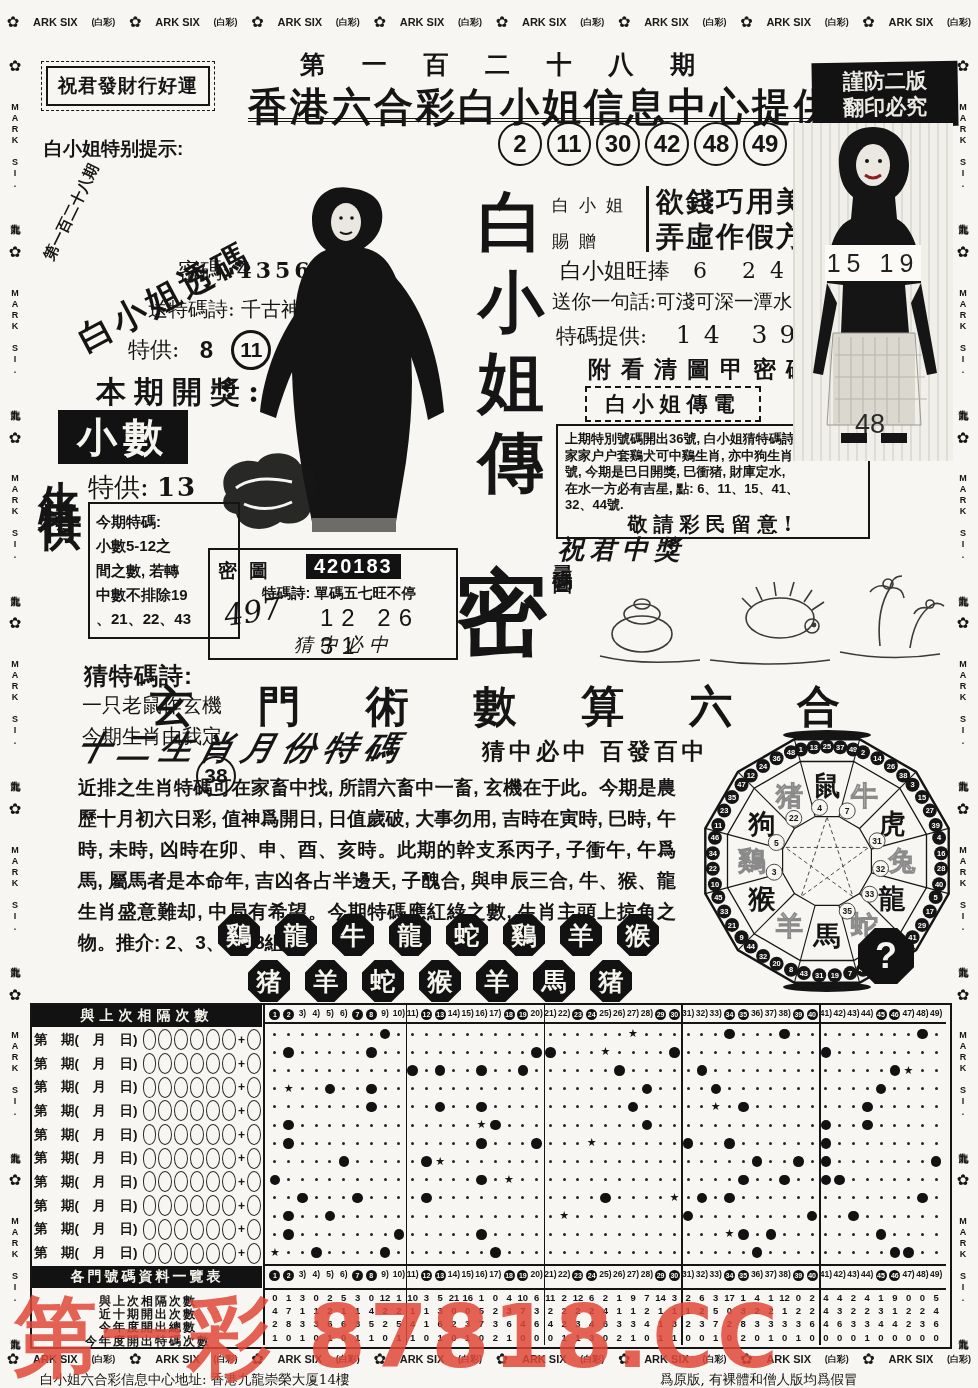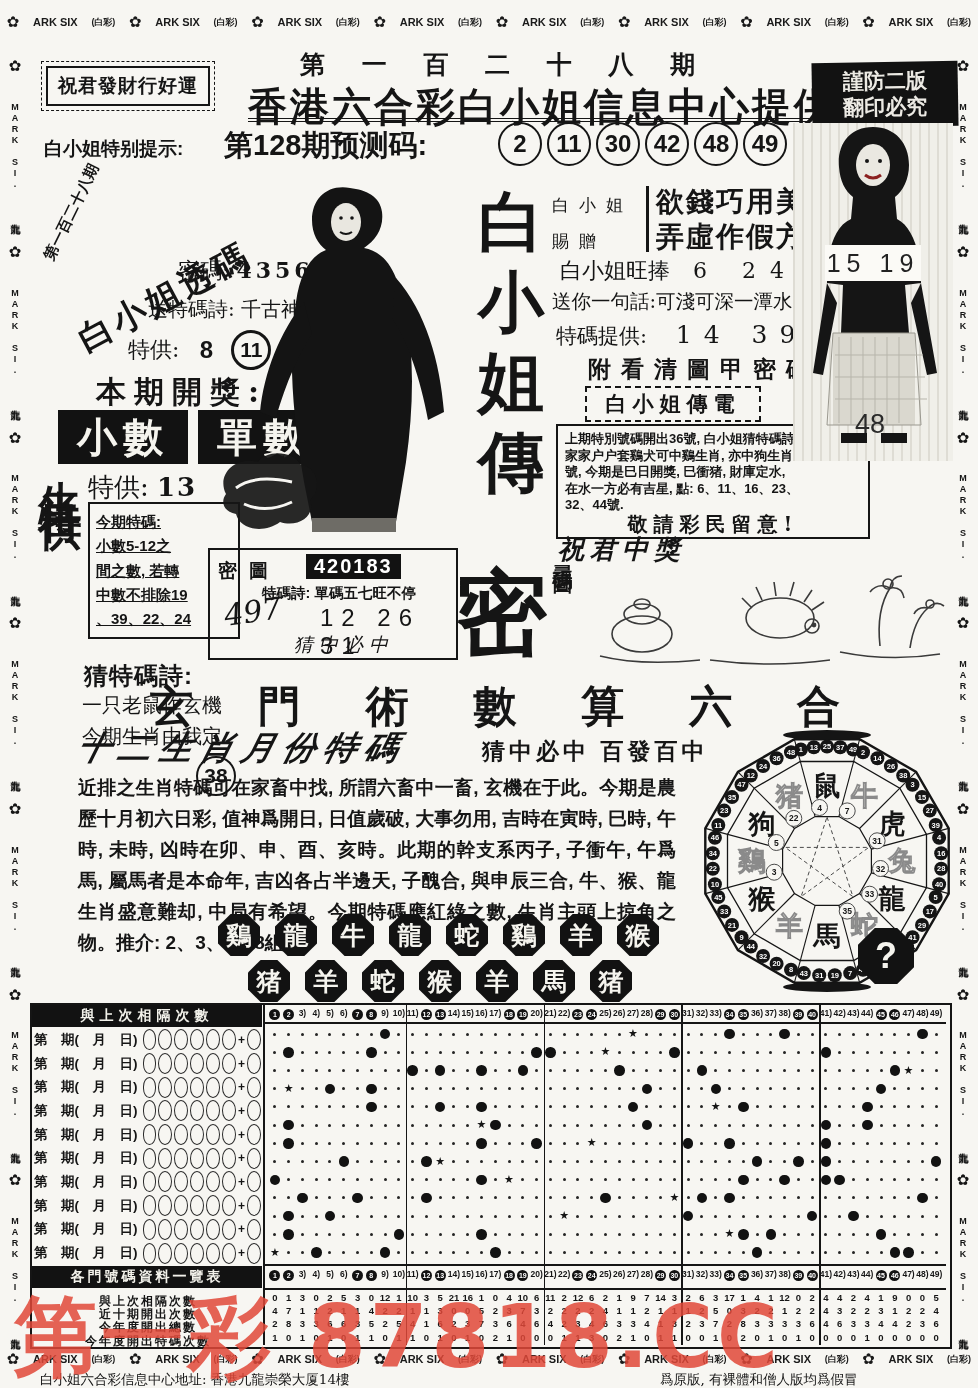--- a/index.html
+++ b/index.html
@@ -24,21 +24,21 @@
         line-height:1.25;padding:6px 8px;transform:rotate(-1deg);}
   
   .c40{display:inline-flex;width:40px;height:40px;border:2.5px solid #151515;border-radius:50%;
        align-items:center;justify-content:center;font-size:24px;font-weight:bold;}
   .c30{display:inline-flex;width:34px;height:34px;border:3px solid #151515;border-radius:50%;
        align-items:center;justify-content:center;font-size:21px;font-weight:bold;}
   .num30{display:inline-flex;width:34px;height:34px;align-items:center;justify-content:center;
        font-size:24px;font-weight:bold;}
   .blackbox{background:#121212;color:#f5f4ee;font-weight:bold;font-size:40px;display:flex;
        align-items:center;justify-content:center;letter-spacing:6px;}
-  .notebox{border:2px solid #151515;padding:6px 6px;font-size:15px;font-weight:bold;line-height:1.62;text-decoration:underline;}
+  .notebox{border:2px solid #151515;padding:6px 6px;font-size:15px;font-weight:bold;line-height:1.62;}
   .octa{display:inline-flex;width:42px;height:42px;background:#121212;color:#f5f4ee;font-weight:bold;
        font-size:25px;align-items:center;justify-content:center;
        clip-path:polygon(30% 0,70% 0,100% 30%,100% 70%,70% 100%,30% 100%,0 70%,0 30%);}
   .oc{display:inline-block;width:16px;height:19px;border:1.6px solid #2a2a2a;border-radius:50%;margin:0 1px;}
   .rowlab{font-size:13.5px;font-weight:bold;white-space:pre;margin-right:4px;}
   .bar{background:#121212;color:#f2f1ea;font-weight:bold;display:flex;align-items:center;
        justify-content:center;}
   .gh{position:absolute;font-size:8.5px;font-weight:bold;text-align:center;}
   .ghb{position:absolute;background:#121212;color:#fff;border-radius:50%;width:11px;height:11px;
        font-size:7px;font-weight:bold;text-align:center;line-height:11px;}
@@ -164,21 +164,20 @@
   <div class="abs ser b" style="left:300px;top:48px;font-size:25px;letter-spacing:14px;">第 一 百 二 十 八 期</div>
   <div class="abs luck" style="left:46px;top:66px;">祝君發財行好運</div>
   <div class="abs b" style="left:248px;top:80px;font-size:39px;letter-spacing:3px;">香港六合彩白小姐信息中心提供</div>
   <div class="abs" style="left:248px;top:118px;width:562px;border-bottom:4px double #151515;"></div>
   <div class="abs warn" style="left:812px;top:62px;width:130px;">
     <div>謹防二版</div>
     <div>翻印必究</div>
   </div>
 
   <div class="abs b" style="left:44px;top:136px;font-size:19px;">白小姐特别提示:</div>
-  <div class="abs b" style="left:224px;top:126px;font-size:29px;">第128期预测码:</div>
   <div id="pnums" class="abs" style="left:498px;top:122px;display:flex;gap:5px;align-items:center;">
       <span class="c40">2</span>
       <span class="c40">11</span>
       <span class="c40">30</span>
       <span class="c40">42</span>
       <span class="c40">48</span>
       <span class="c40">49</span>
       <span class="b" style="font-size: 32px; margin: 0px 2px;">+</span>
       <span class="c40">36</span>
     </div>
@@ -202,31 +201,30 @@
     <span class="ser" style="font-size:22px;">特供:</span>
     <span id="tegong-nums" style="display:inline-flex;gap:8px;align-items:center;">
         <span class="num30">8</span>
         <span class="c30">11</span>
         <span class="c30">32</span>
         <span class="num30">46</span>
       </span>
   </div>
   <div class="abs ser b" style="left:96px;top:372px;font-size:30px;letter-spacing:8px;">本期開獎:</div>
   <div class="abs blackbox" style="left:58px;top:410px;width:130px;height:54px;">小數</div>
-  <div class="abs blackbox" style="left:198px;top:410px;width:130px;height:54px;">單數</div>
   <div class="abs ser" style="left:88px;top:470px;font-size:26px;">
     <span>特供:</span>
     <span class="b" style="letter-spacing:2px;">13</span>
   </div>
   <div id="notebox" class="abs notebox" style="left:88px;top:502px;width:136px;">
       <div>今期特碼:</div>
       <div>小數5-12之</div>
       <div>間之數, 若轉</div>
       <div>中數不排除19</div>
-      <div>、39、22、24</div>
+      <div>、21、22、43</div>
     </div>
   <div class="abs b" style="left:84px;top:660px;font-size:24px;letter-spacing:1px;">猜特碼詩:</div>
   <div class="abs ser" style="left:82px;top:690px;font-size:20px;line-height:1.55;">
     <div>一只老鼠作玄機</div>
     <div>今期生肖由我定</div>
   </div>
   <div class="abs" style="left:196px;top:756px;width:36px;height:36px;border:2px solid #151515;border-radius:50%;display:flex;align-items:center;justify-content:center;font-size:21px;font-weight:bold;">38</div>
   <div class="abs ser b vtext" style="left:32px;top:446px;font-size:43px;letter-spacing:10px;">生肖特供</div>
 
   <svg class="abs" style="left:200px;top:182px;" width="272" height="356" viewBox="0 0 272 356">
@@ -285,21 +283,21 @@
     <span style="font-size:25px;letter-spacing:12px;margin-left:22px;">14 39 42</span>
   </div>
   <div class="abs ser b" style="left:588px;top:354px;font-size:23px;letter-spacing:10px;">附看清圖甲密碼</div>
   <div class="abs dashedbox" style="left:585px;top:386px;width:172px;height:32px;">
     <span class="ser b" style="font-size:21px;letter-spacing:6px;">白小姐傳電</span>
   </div>
   <div id="infobox" class="abs infobox" style="left:556px;top:424px;width:296px;">
       <div>上期特別號碼開出36號, 白小姐猜特碼詩:</div>
       <div>家家户户套鷄犬可中鷄生肖, 亦中狗生肖48</div>
       <div>號, 今期是巳日開獎, 巳衝猪, 財庫定水,</div>
-      <div>在水一方必有吉星, 點: 6、11、16、23、</div>
+      <div>在水一方必有吉星, 點: 6、11、15、41、</div>
       <div>32、44號.</div>
       <div style="text-align: center; font-size: 20px; letter-spacing: 6px; font-family: &quot;DejaVu Serif&quot;, serif; margin-top: 2px;">敬請彩民留意!</div>
     </div>
   <div class="abs ser b" style="left:558px;top:532px;font-size:26px;letter-spacing:6px;font-style:italic;">祝君中獎</div>
 
   <svg class="abs" style="left:580px;top:556px;" width="368" height="118" viewBox="0 0 368 118">
     <g stroke="#3a3a3a" stroke-width="1.6" fill="none">
       <ellipse cx="62" cy="78" rx="30" ry="18"></ellipse>
       <ellipse cx="62" cy="58" rx="18" ry="10"></ellipse>
       <ellipse cx="62" cy="48" rx="8" ry="5"></ellipse>

